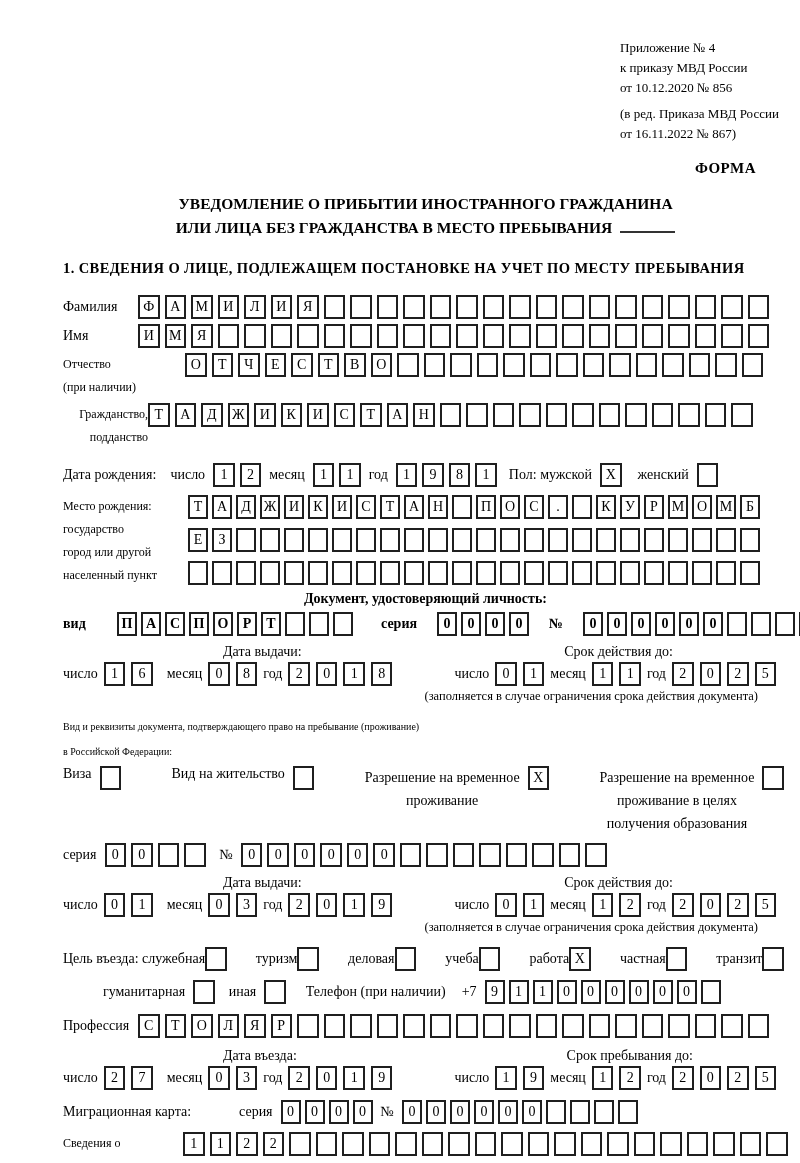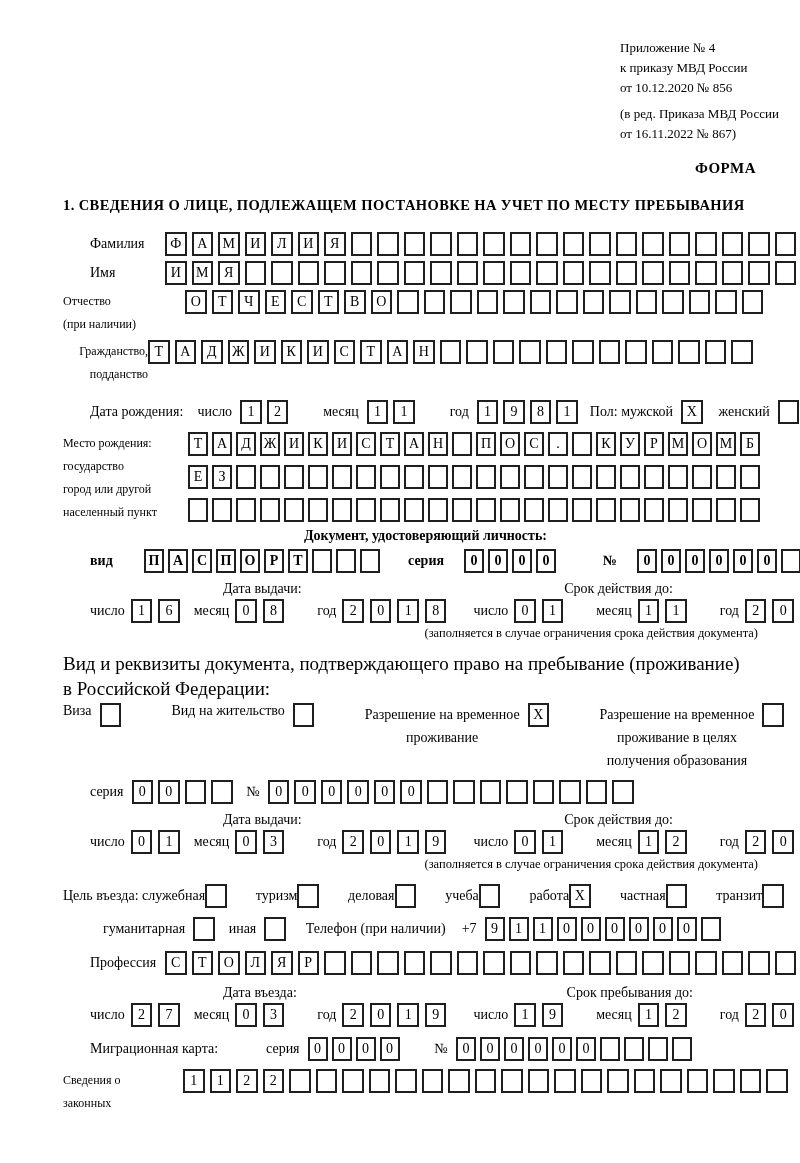--- a/index.html
+++ b/index.html
@@ -10,21 +10,21 @@
     padding: 38px 12px 14px 63px; overflow: hidden; position: relative;
   }
   .appendix { margin-left: 557px; width: 168px; font-size: 13px; line-height: 20px; }
   .appendix .gap { margin-top: 6px; }
   .forma { margin-top: 16px; text-align: right; padding-right: 32px; font-weight: bold; font-size: 15px; letter-spacing: .5px; }
   .title { margin-top: 15px; text-align: center; font-weight: bold; font-size: 15.5px; line-height: 24px; }
   .uline { display: inline-block; width: 55px; border-bottom: 2px solid #333; height: 13px; margin-left: 8px; }
   .section1 { margin-top: 20px; font-weight: bold; font-size: 14.5px; letter-spacing: .4px; }
 
   .frow { display: flex; align-items: center; }
-  .lb { font-size: 14px; flex: 0 0 auto; margin-left: 27px; }
+  .lb { font-size: 14px; flex: 0 0 auto; }
   .boxes { display: flex; gap: 5px; flex: 0 0 auto; }
   .cell {
     display: inline-flex; align-items: center; justify-content: center;
     width: 21.5px; height: 24px; border: 2px solid #1f1f1f;
     font-size: 14px; line-height: 1; flex: 0 0 auto; background: #fff;
   }
   .tight { gap: 4px; }
   .tight .cell { width: 20px; }
   .w75 { width: 75px; } .w85 { width: 85px; } .w122 { width: 122px; } .w125 { width: 125px; } .w120 { width: 120px; }
   .lblcol { font-size: 12px; line-height: 23px; flex: 0 0 auto; }
@@ -36,21 +36,21 @@
 
   .center-bold { text-align: center; font-weight: bold; font-size: 14px; margin-top: 4px; }
   .dheads { display: flex; font-size: 14px; margin-top: 8px; }
   .dh1 { margin-left: 160px; }
   .dh2 { margin-left: auto; margin-right: 115px; }
   .dh2b { margin-left: auto; margin-right: 95px; }
   .dgroup { display: flex; align-items: center; gap: 6px; }
   .dgroup .boxes { gap: 6px; }
   .dright { margin-left: auto; margin-right: 12px; }
   .note { font-size: 12.5px; text-align: right; padding-right: 30px; margin-top: 3px; }
-  .para { font-size: 19px; line-height: 25px; margin-top: 10px; }
+  .para { font-size: 10px; line-height: 25px; margin-top: 10px; }
 
   .optrow { display: flex; align-items: flex-start; margin-top: 2px; justify-content: space-between; padding-right: 4px; }
   .opt { display: flex; align-items: flex-start; gap: 8px; font-size: 14px; }
   .opt .lines { text-align: center; line-height: 23px; }
   .purpose { display: flex; align-items: center; justify-content: space-between; font-size: 14px; margin-top: 12px; padding-right: 4px; }
   .pitem { display: flex; align-items: center; }
   .phone-row { display: flex; align-items: center; font-size: 14px; margin-top: 9px; padding-left: 40px; }
   .phone-row .g { margin-left: 8px; } .phone-row .g2 { margin-left: 14px; }
 </style>
 </head>
@@ -61,20 +61,24 @@
   <div class="appendix">
     <div>Приложение № 4</div>
     <div>к приказу МВД России</div>
     <div>от 10.12.2020 № 856</div>
     <div class="gap">(в ред. Приказа МВД России</div>
     <div>от 16.11.2022 № 867)</div>
   </div>
 
   <div class="forma">ФОРМА</div>
 
+  <div class="title">
+    <div>УВЕДОМЛЕНИЕ О ПРИБЫТИИ ИНОСТРАННОГО ГРАЖДАНИНА</div>
+    <div><span>ИЛИ ЛИЦА БЕЗ ГРАЖДАНСТВА В МЕСТО ПРЕБЫВАНИЯ</span><span class="uline"></span></div>
+  </div>
 
   <div class="section1">1. СВЕДЕНИЯ О ЛИЦЕ, ПОДЛЕЖАЩЕМ ПОСТАНОВКЕ НА УЧЕТ ПО МЕСТУ ПРЕБЫВАНИЯ</div>
 
   <div class="frow mt18">
     <span class="lb w75">Фамилия</span>
     <span class="boxes">
         <span class="cell">Ф</span>
         <span class="cell">А</span>
         <span class="cell">М</span>
         <span class="cell">И</span>

